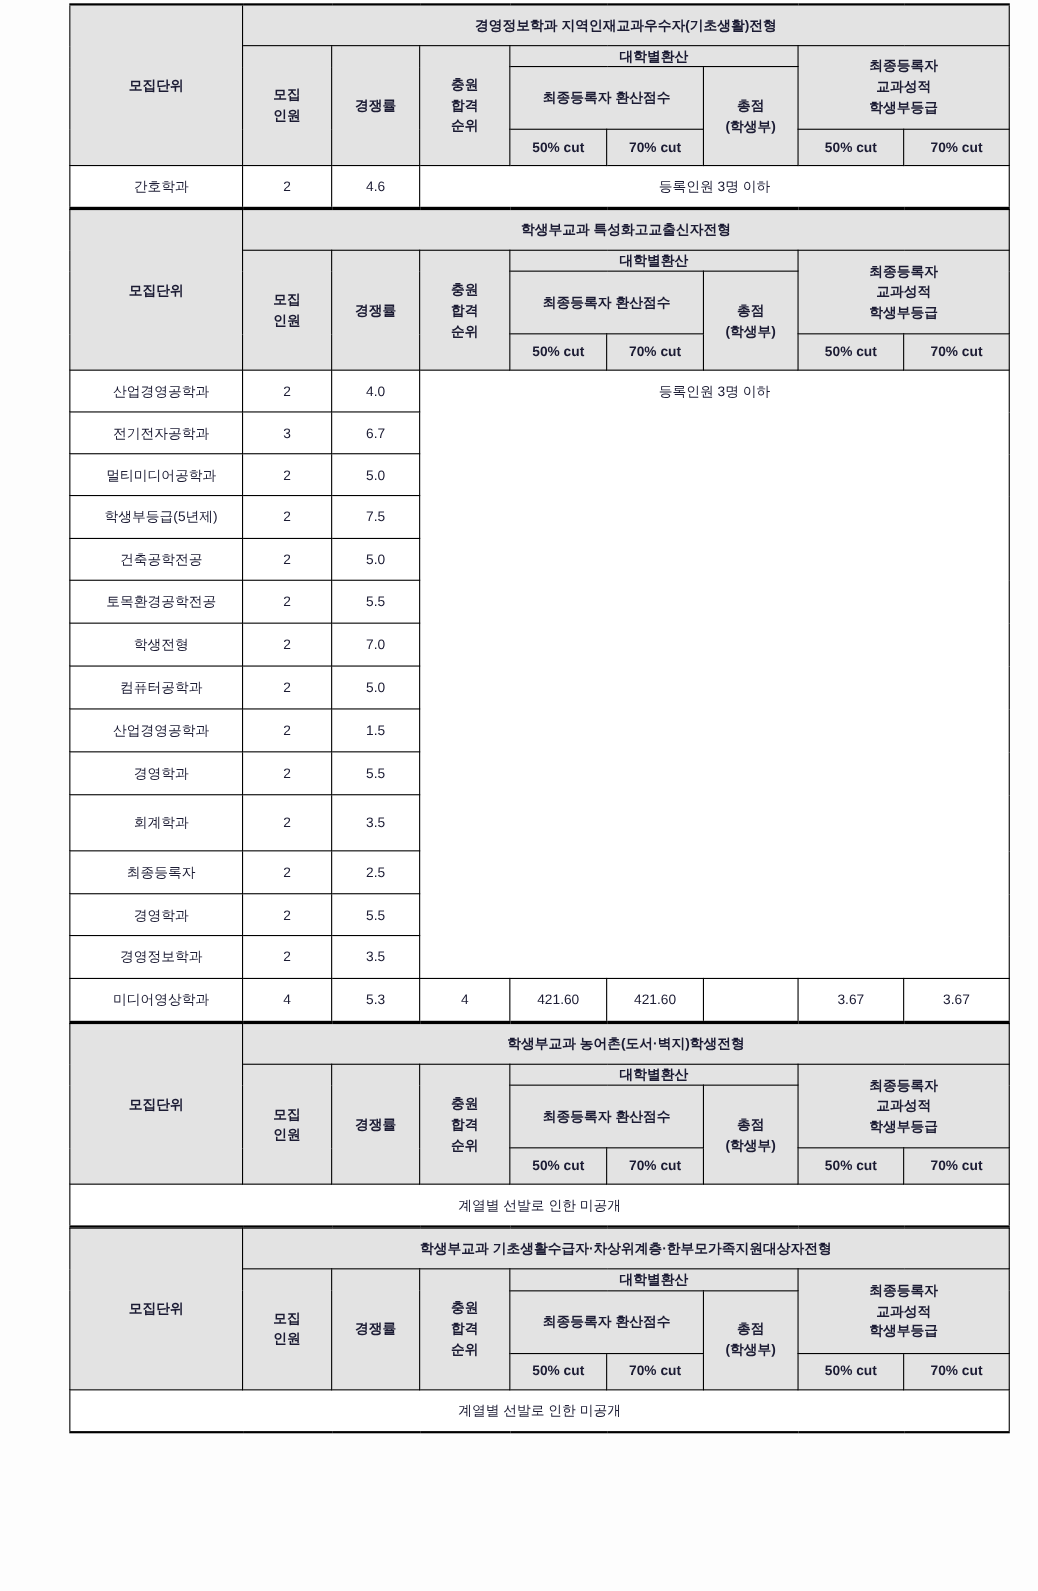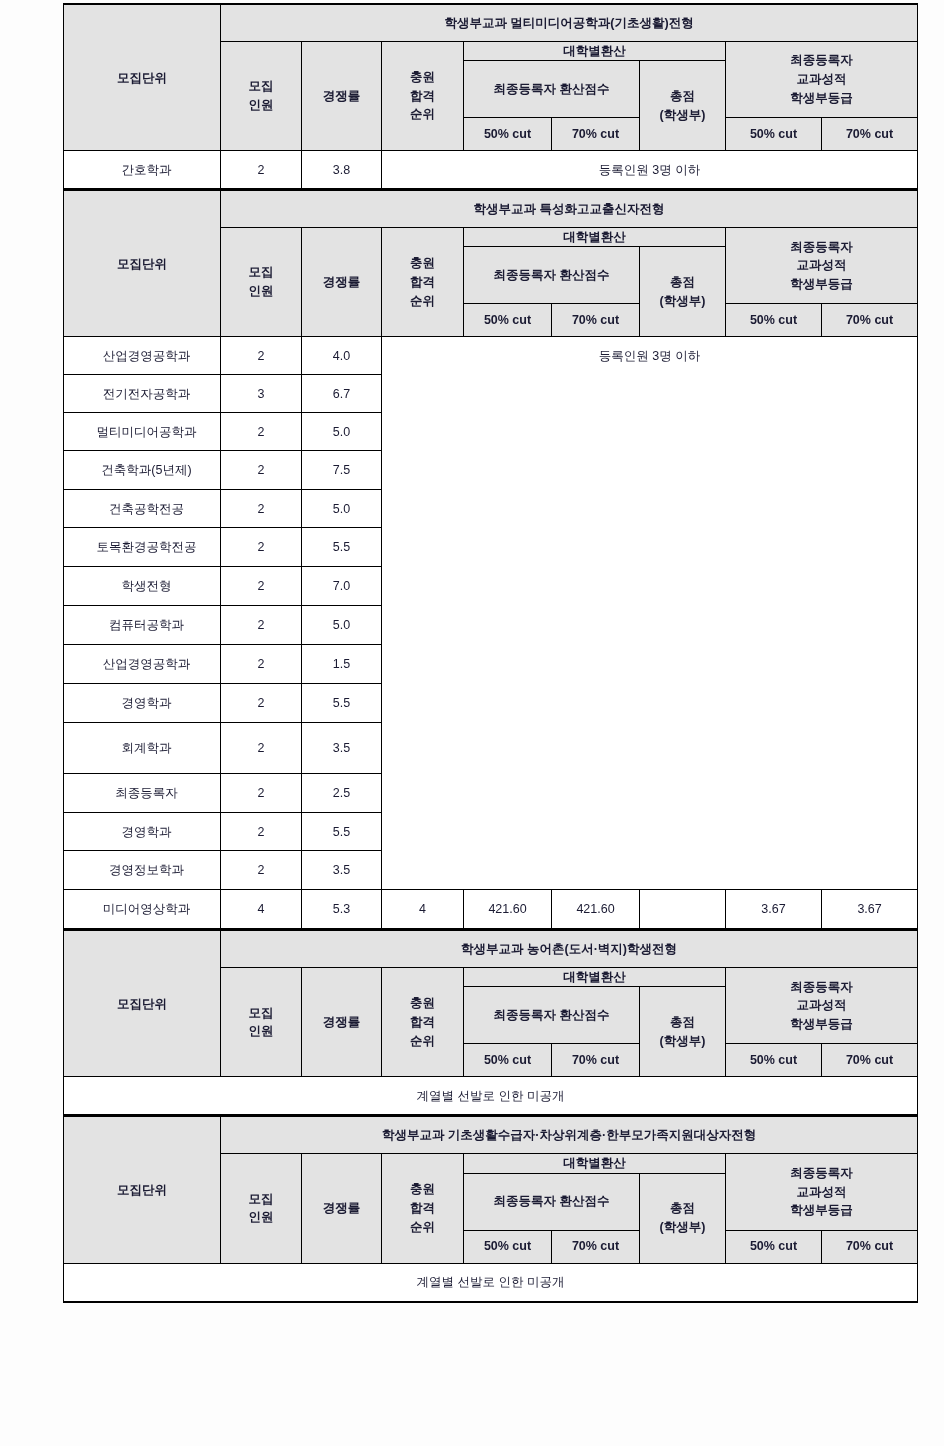--- a/index.html
+++ b/index.html
@@ -82,21 +82,21 @@
           <col style="width:82px">
         <col style="width:88px">
           <col style="width:88px">
           <col style="width:86px">
           <col style="width:96px">
           <col style="width:96px">
       </colgroup>
       <tbody>
           <tr>
         <td class="hd thick-top" rowspan="4" style="height:36px">모집단위</td>
-        <td class="sec-title thick-top" colspan="8" style="height:36px">학생부교과 멀티미디어공학과(기초생활)전형</td>
+        <td class="sec-title thick-top" colspan="8" style="height:36px">경영정보학과 지역인재교과우수자(기초생활)전형</td>
       </tr>
       <tr>
         <td class="hd" rowspan="3" style="height:34px">
           <span class="stack">
             <span>모집</span>
             <span>인원</span>
           </span>
         </td>
         <td class="hd" rowspan="3">경쟁률</td>
         <td class="hd" rowspan="3">
@@ -126,21 +126,21 @@
       </tr>
       <tr>
         <td class="hd" style="height:32px">50% cut</td>
         <td class="hd">70% cut</td>
         <td class="hd">50% cut</td>
         <td class="hd">70% cut</td>
       </tr>
       <tr>
         <td class="unit-col thick-bottom" style="height:37px">간호학과</td>
         <td class="thick-bottom">2</td>
-        <td class="thick-bottom">3.8</td>
+        <td class="thick-bottom">4.6</td>
         <td class="thick-bottom note-row" colspan="6">등록인원 3명 이하</td>
       </tr>
     </tbody>
       </table>
 
     <table class="grid">
       <colgroup>
         <col style="width:157px">
           <col style="width:81px">
           <col style="width:80px">
@@ -206,21 +206,21 @@
         <td class="unit-col" style="height:37px">전기전자공학과</td>
         <td>3</td>
         <td>6.7</td>
       </tr>
       <tr>
         <td class="unit-col" style="height:37px">멀티미디어공학과</td>
         <td>2</td>
         <td>5.0</td>
       </tr>
       <tr>
-        <td class="unit-col" style="height:38px">건축학과(5년제)</td>
+        <td class="unit-col" style="height:38px">학생부등급(5년제)</td>
         <td>2</td>
         <td>7.5</td>
       </tr>
       <tr>
         <td class="unit-col" style="height:37px">건축공학전공</td>
         <td>2</td>
         <td>5.0</td>
       </tr>
       <tr>
         <td class="unit-col" style="height:38px">토목환경공학전공</td>

